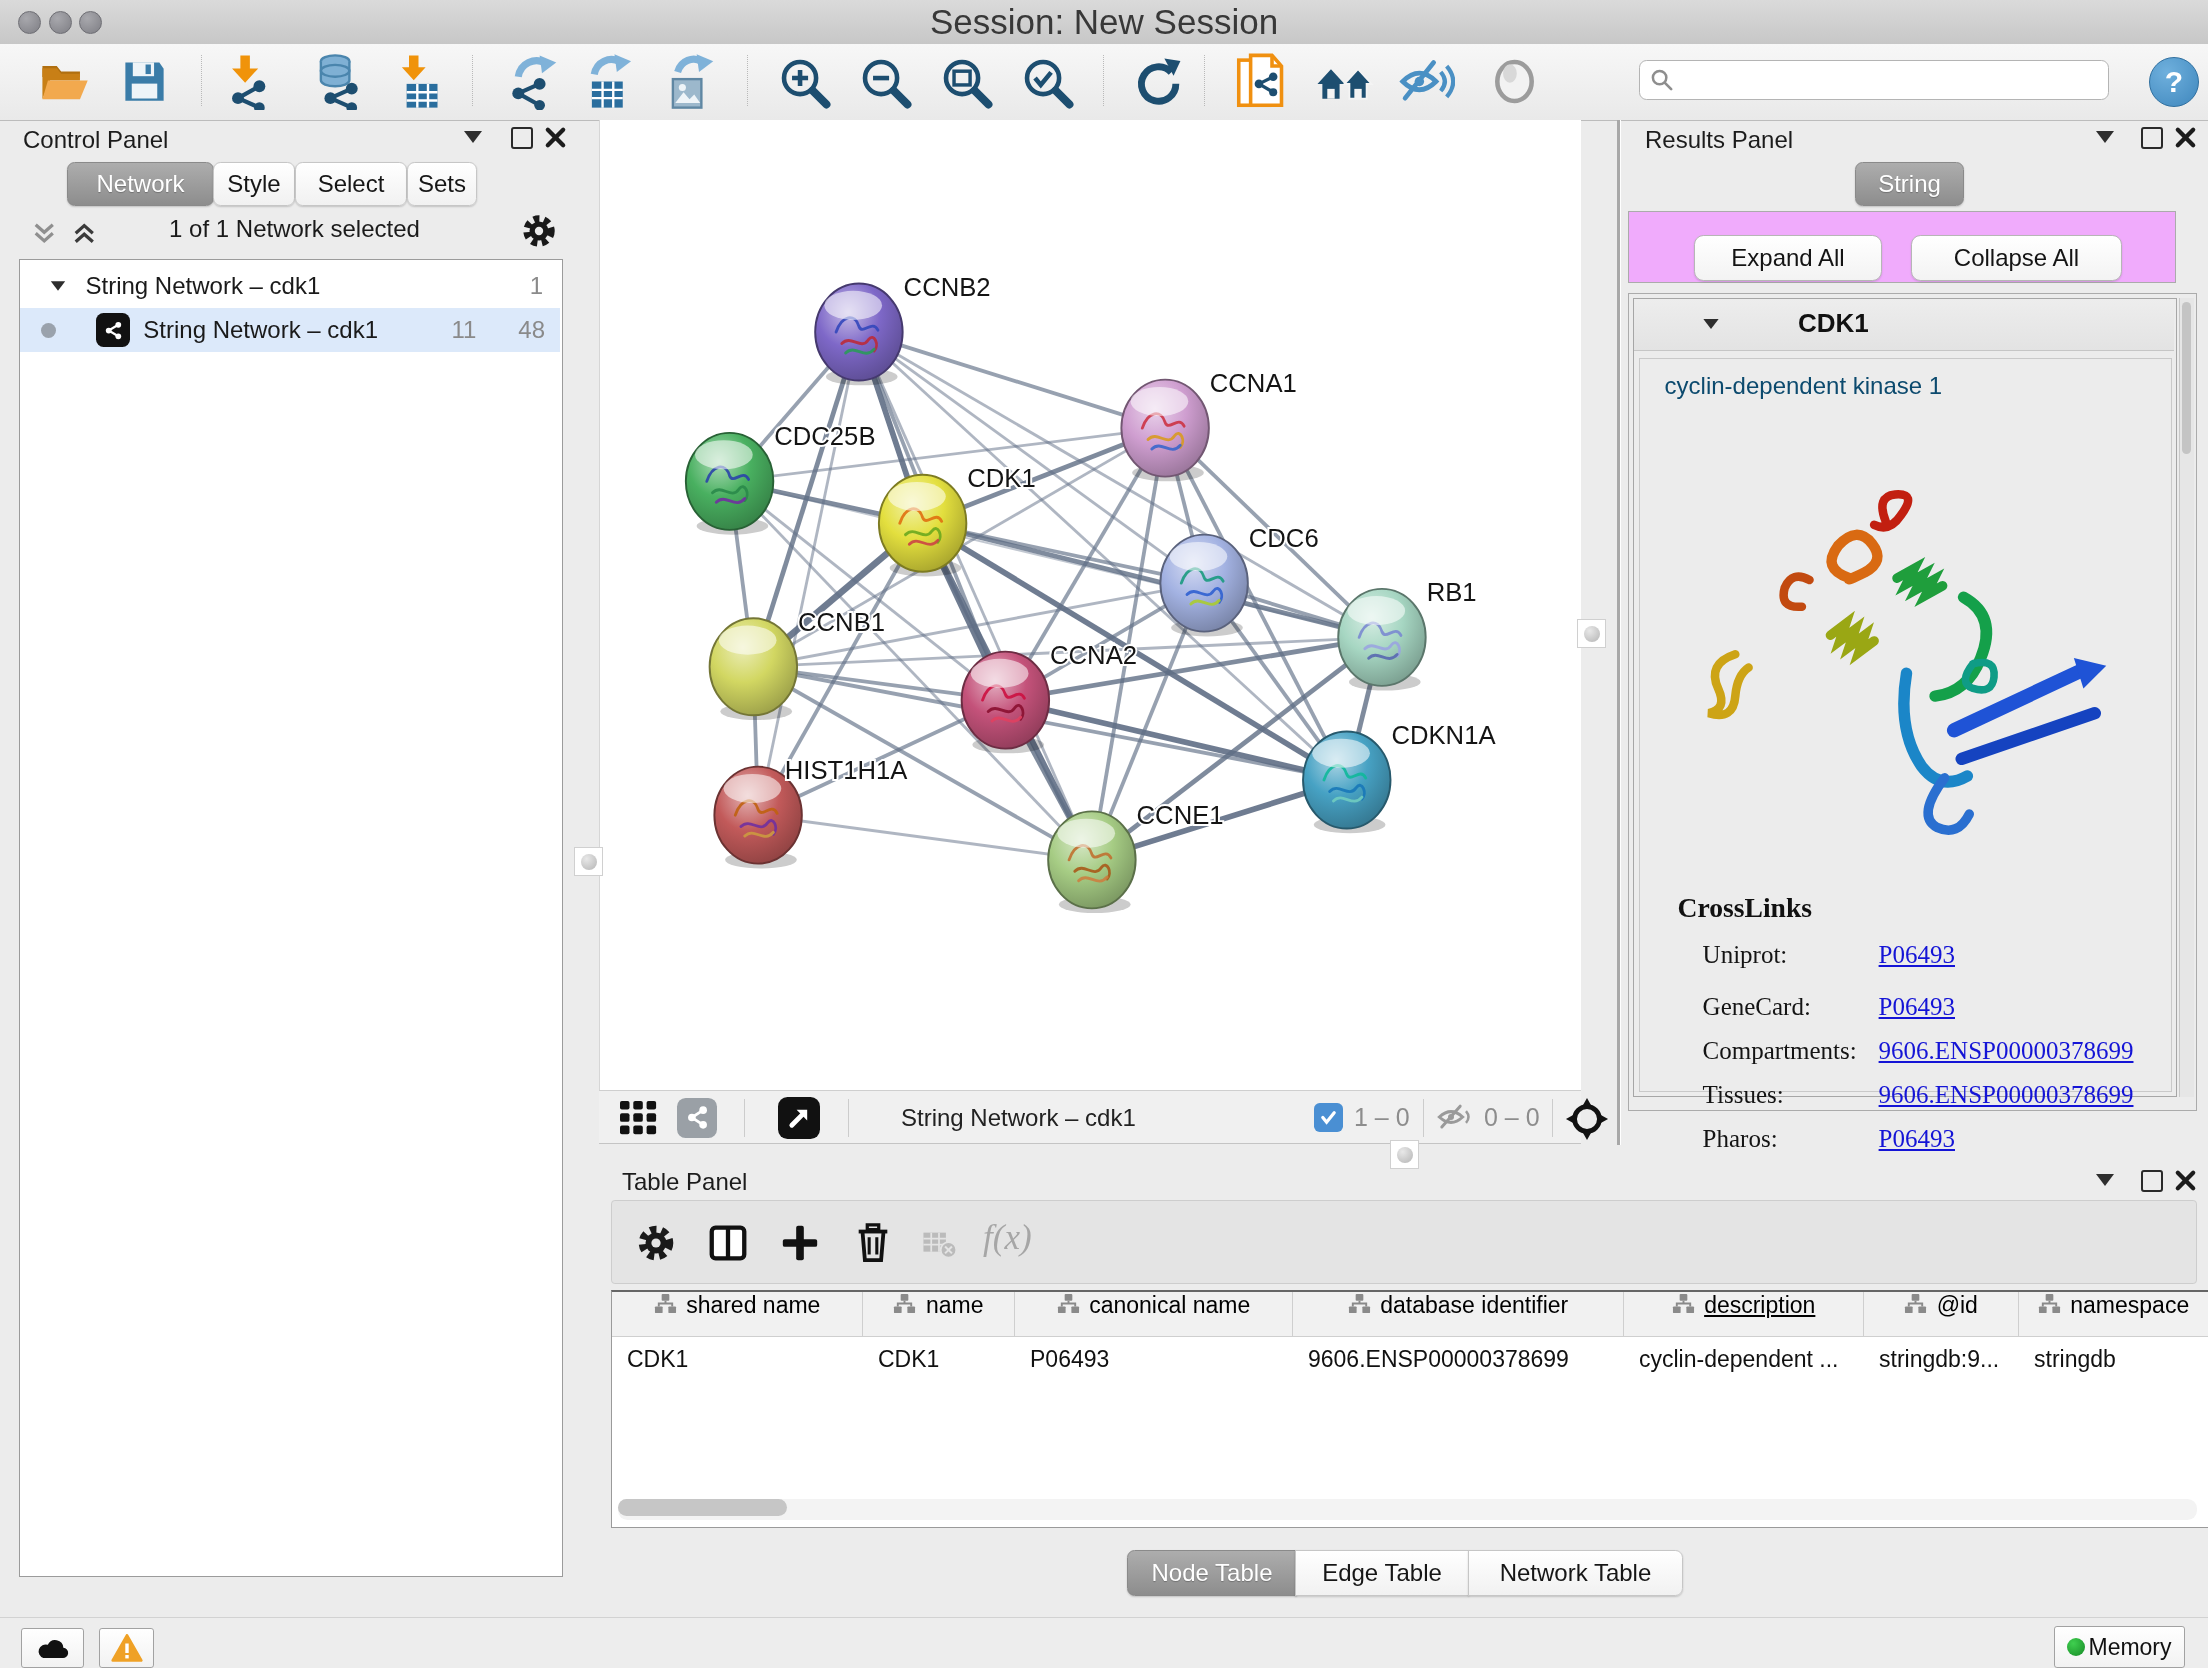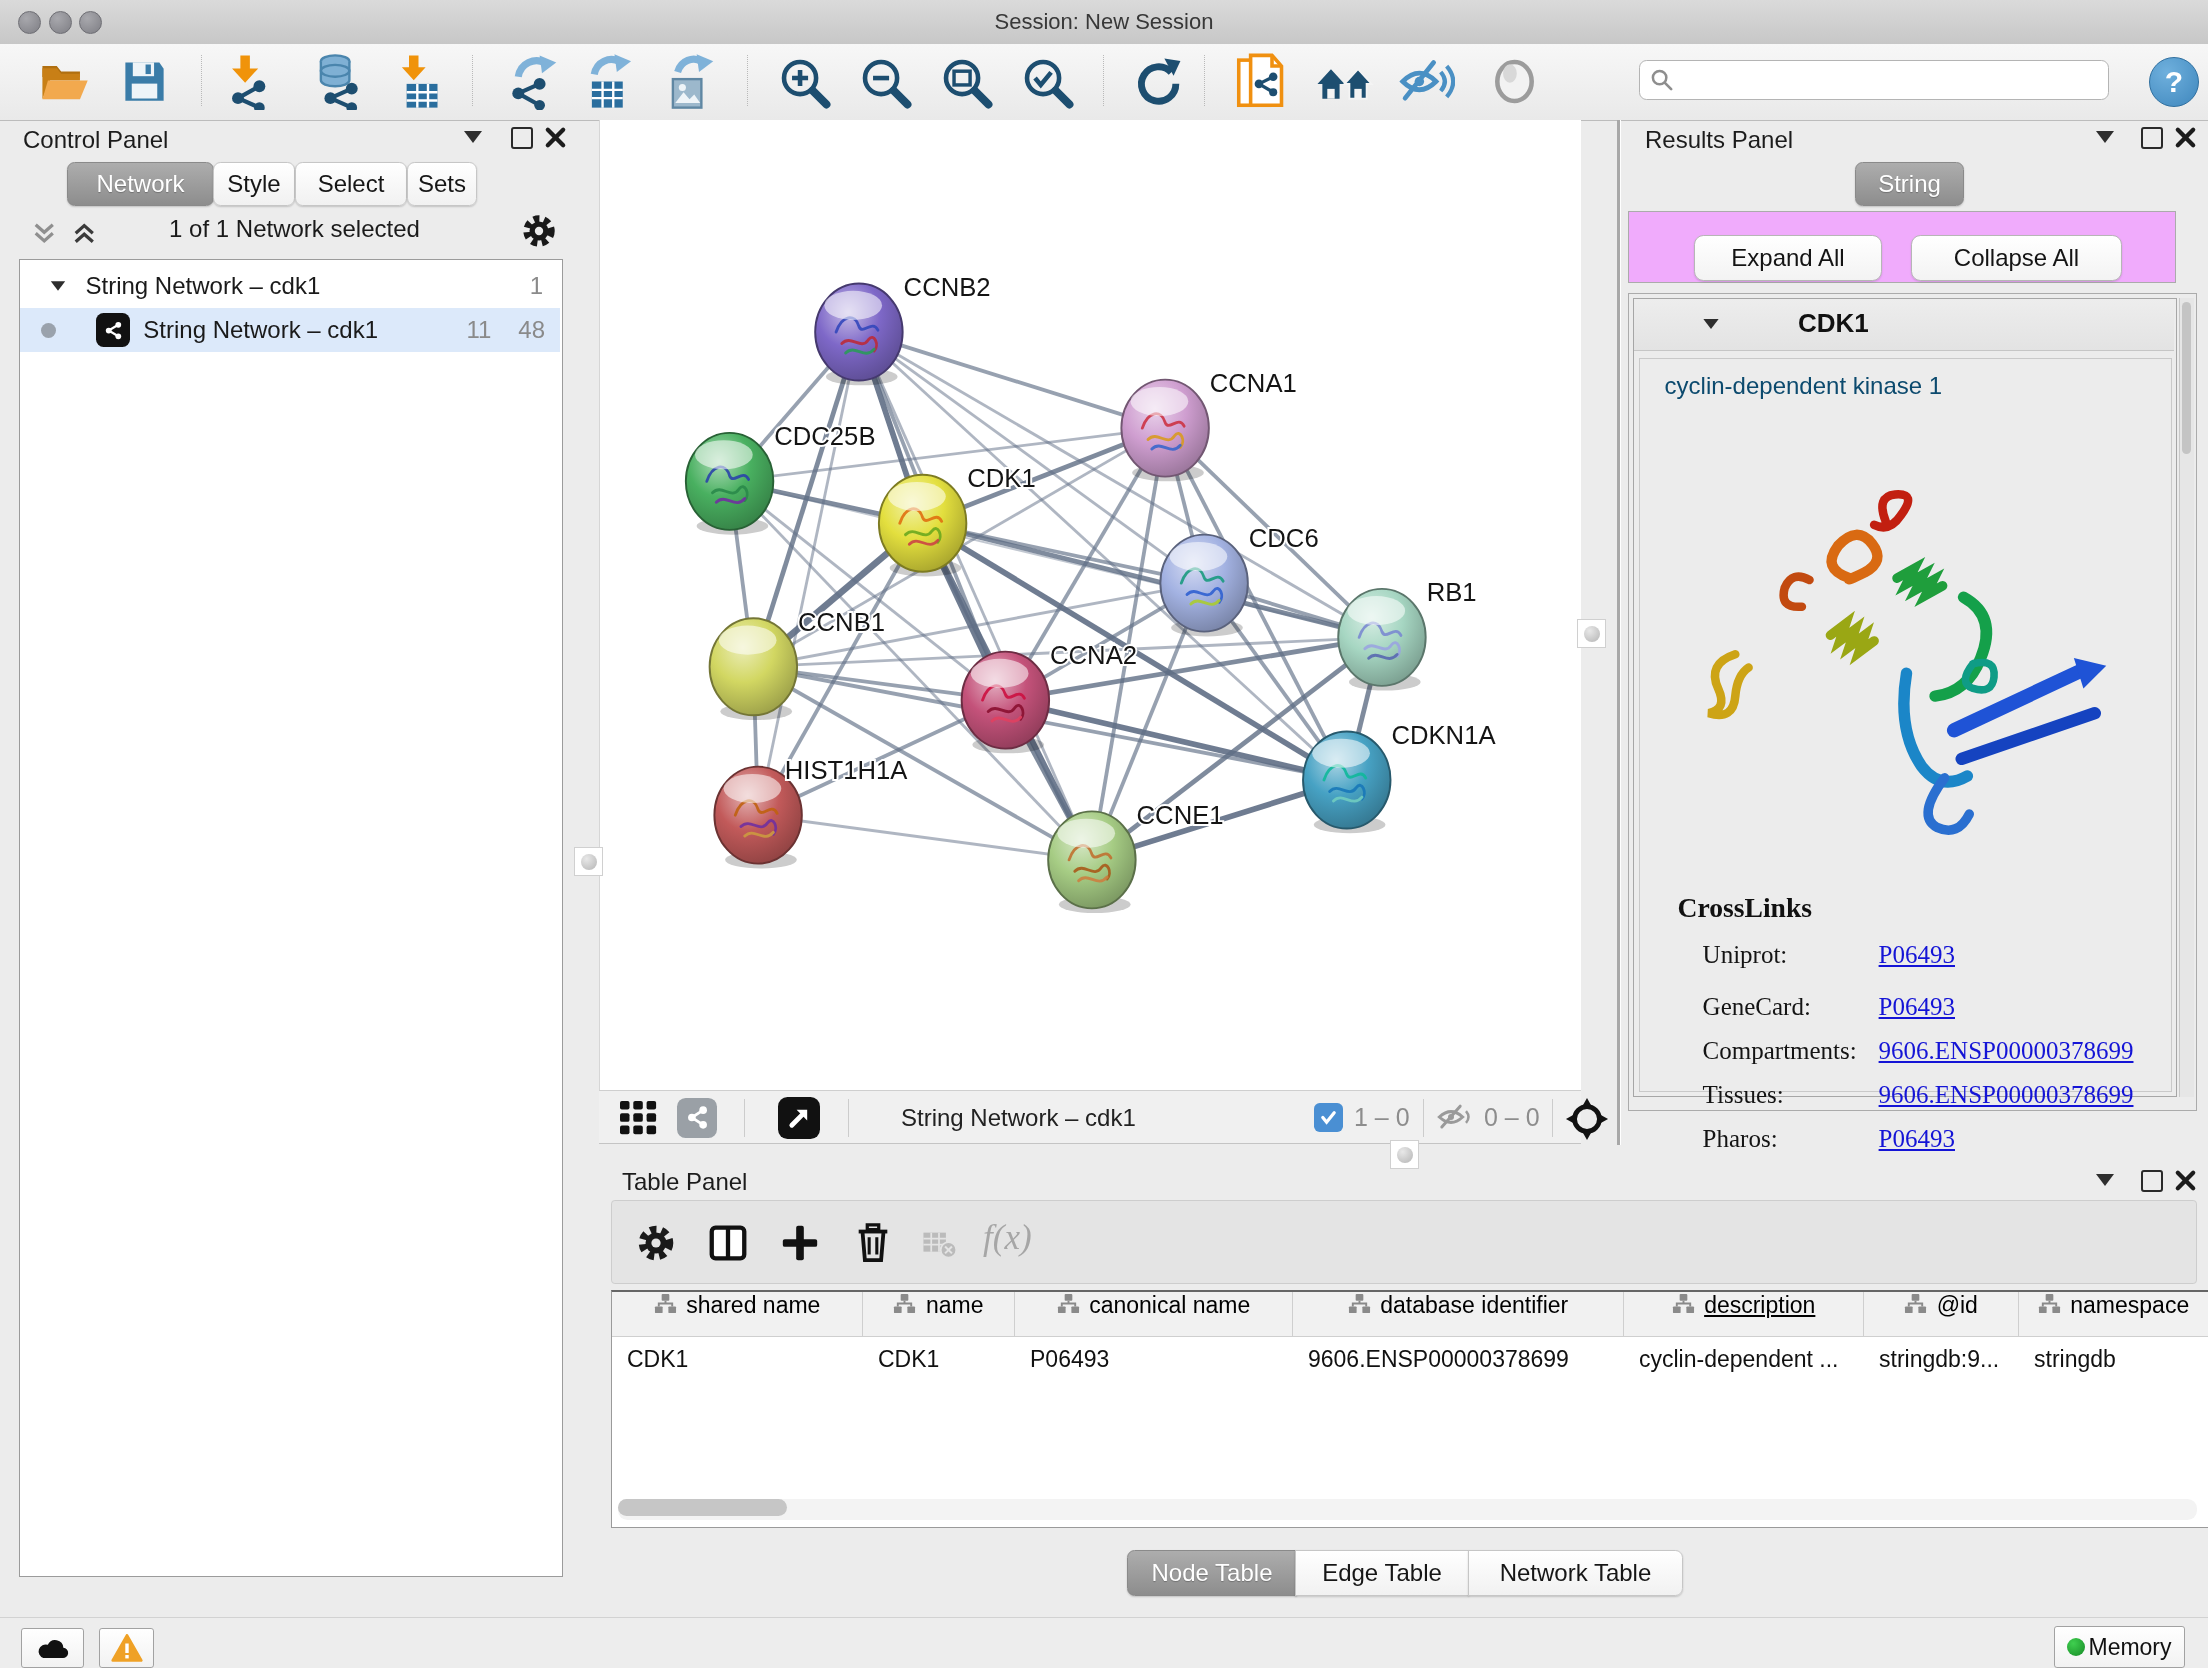--- a/index.html
+++ b/index.html
@@ -8,21 +8,21 @@
     background:#ececec;font-family:"Liberation Sans","DejaVu Sans",sans-serif;
     -webkit-font-smoothing:antialiased;color:#1a1a1a;
   }
   .abs{position:absolute;}
   
   .titlebar{left:0;top:0;width:2208px;height:44px;
     background:linear-gradient(#dadada,#c7c7c7);border-bottom:1px solid #a2a2a2;}
   .light{width:21px;height:21px;border-radius:50%;top:11.4px;
     background:radial-gradient(circle at 35% 30%,#a8a8ad,#7e7e84);border:1px solid #6e6e74;}
   .wintitle{left:0;top:0;width:2208px;height:44px;display:flex;align-items:center;justify-content:center;
-    font-size:22px;color:#383838;font-weight:500;}
+    font-size:35px;color:#383838;font-weight:500;}
   
   .toolbar{left:0;top:44px;width:2208px;height:76px;
     background:linear-gradient(#f7f7f7,#e9e9e9);border-bottom:1px solid #bcbcbc;}
   .tbicon{top:5.7px;width:63px;height:63px;display:flex;align-items:center;justify-content:center;cursor:default;}
   .tbsep{top:11.4px;width:0;height:51px;border-left:1.9px dotted #b9b9b9;}
   .searchbox{left:1639px;top:16px;width:470px;height:40px;background:#fff;border:1.9px solid #b4b4b4;
     border-radius:7.6px;display:flex;align-items:center;padding-left:9.5px;box-sizing:border-box;}
   .searchbox input{border:none;outline:none;font-size:23px;width:409px;background:transparent;
     font-family:"Liberation Sans","DejaVu Sans",sans-serif;}
   .helpbtn{left:2149px;top:13.3px;width:48px;height:48px;border-radius:50%;
@@ -300,21 +300,21 @@
     <span class="appicon" style="margin-left:40px;">
       <svg width="23" height="23" viewBox="0 0 24 24" fill="#fff">
           <circle cx="7" cy="12" r="3"></circle>
           <circle cx="17" cy="6" r="3"></circle>
           <circle cx="17" cy="18" r="3"></circle>
           <path d="M7,12 L17,6 M7,12 L17,18" stroke="#fff" stroke-width="2.2"></path>
         </svg>
     </span>
     <span style="margin-left:13.3px;">String Network – cdk1</span>
     <span class="graynum" style="margin-left:auto;">11</span>
-    <span class="graynum" style="margin-left:27px;margin-right:15px;">48</span>
+    <span class="graynum" style="margin-left:42px;margin-right:15px;">48</span>
   </div>
 </div>
 
 <div class="abs netview"></div>
 <svg id="network-svg" class="abs" style="left:599px;top:120px;" width="982" height="970" viewBox="0 0 1032 1020">
     <defs>
       <radialGradient id="g-CCNB2" cx="38%" cy="30%" r="80%">
         <stop offset="0%" stop-color="rgb(197,187,230)"></stop>
         <stop offset="45%" stop-color="#7e68c8"></stop>
         <stop offset="100%" stop-color="rgb(88,73,140)"></stop>

